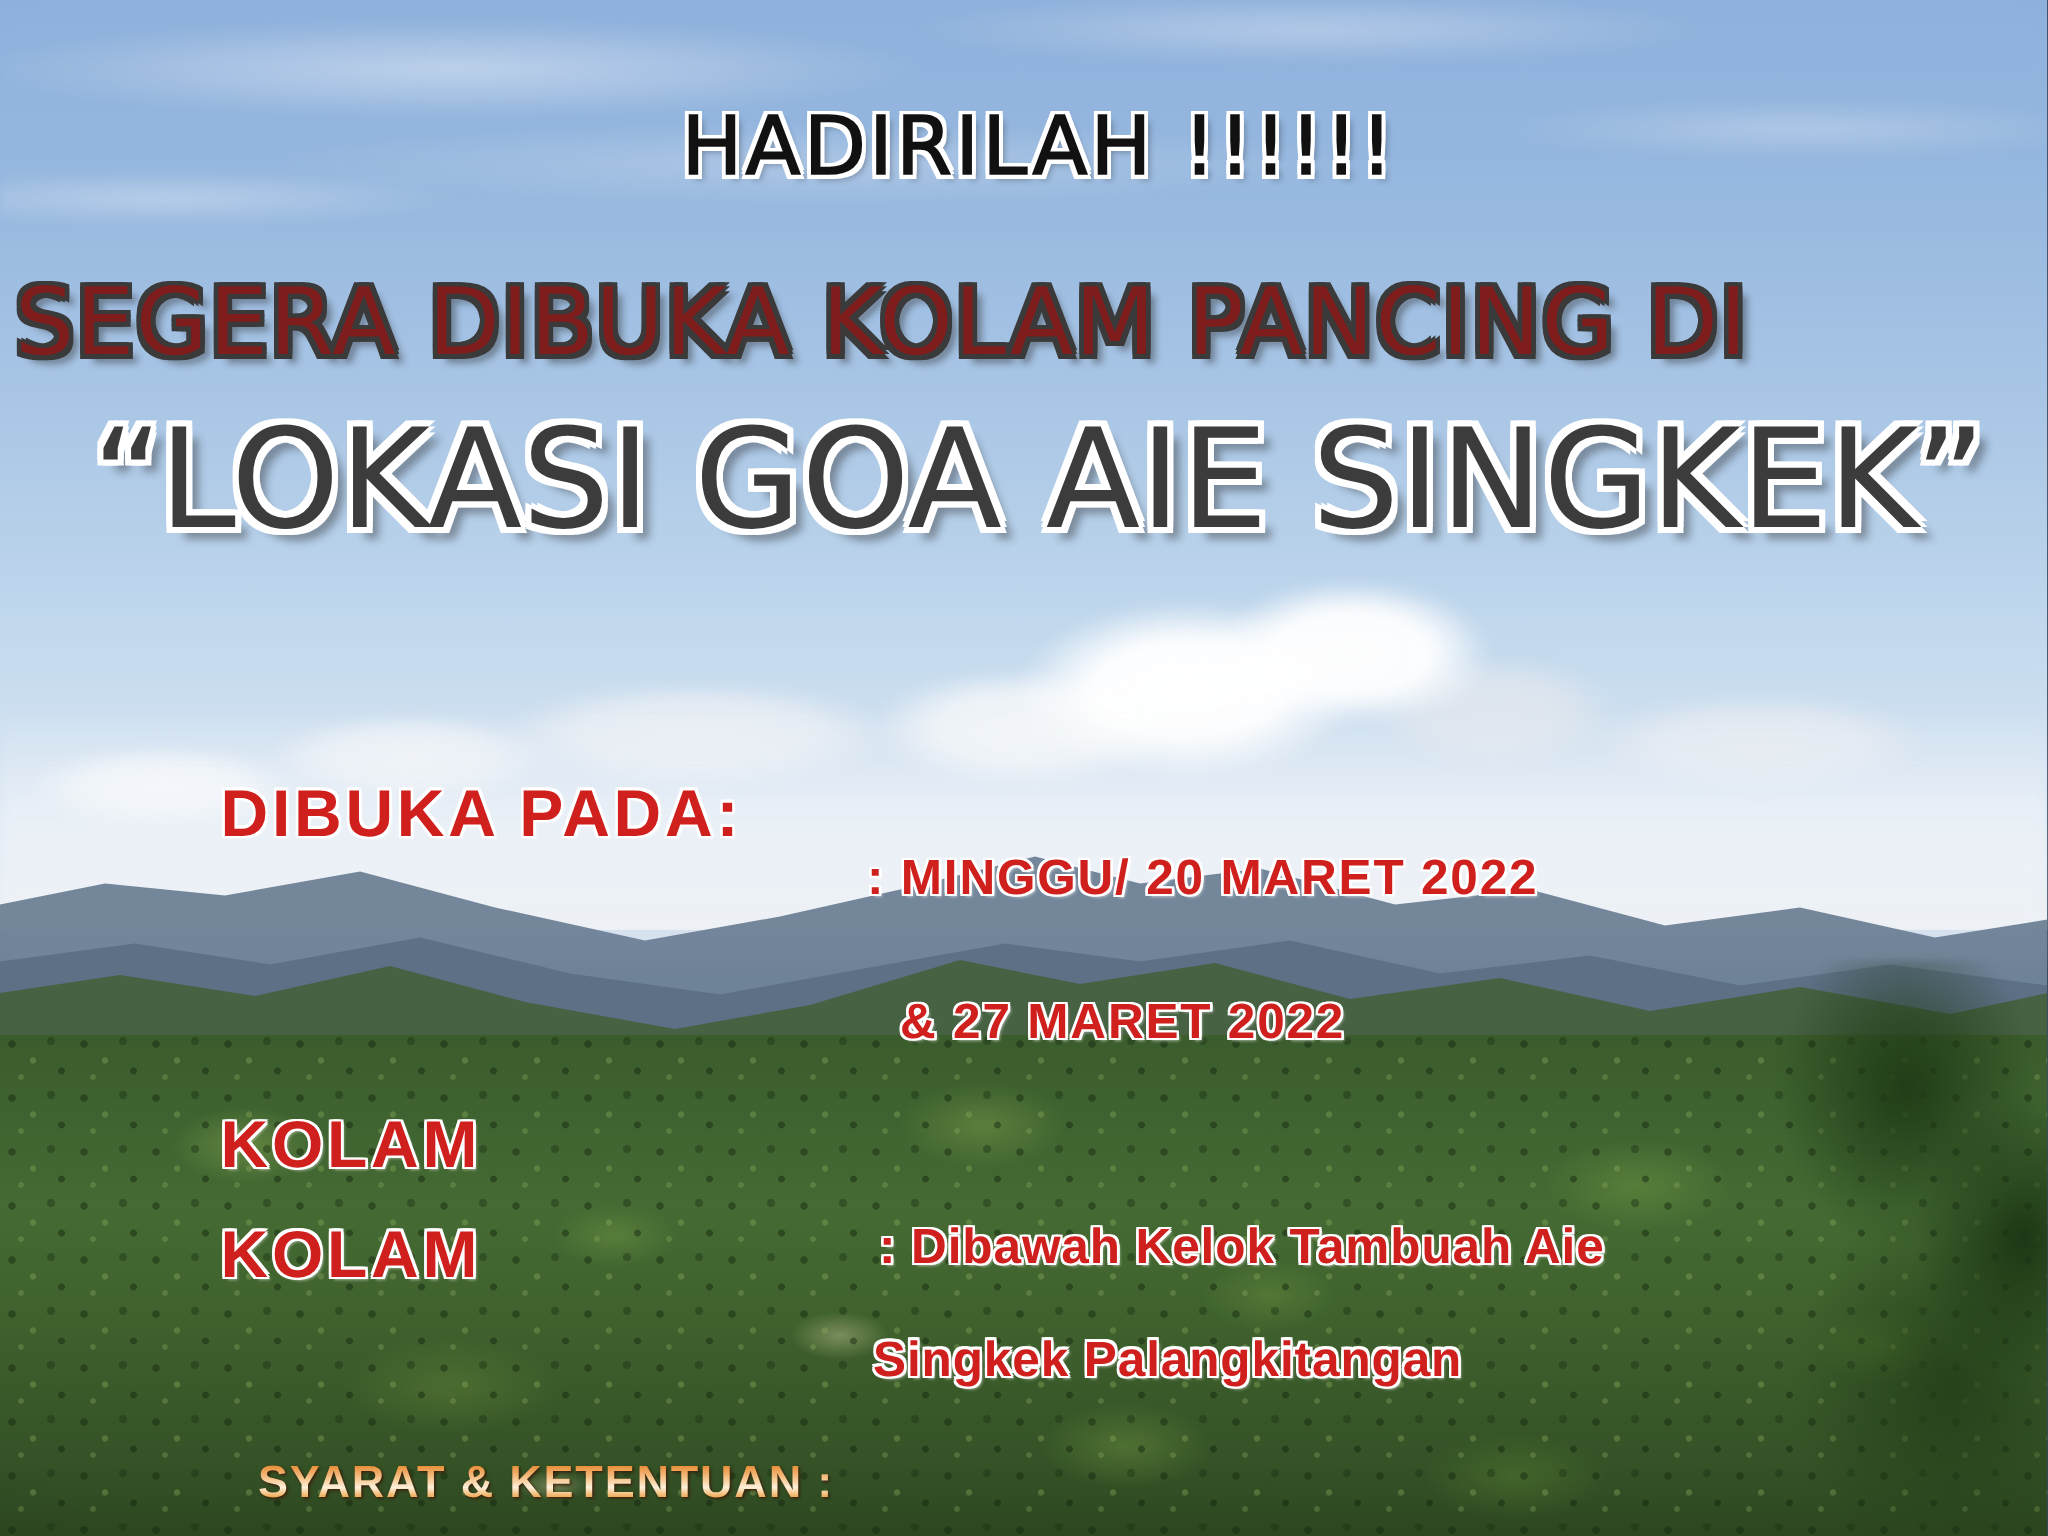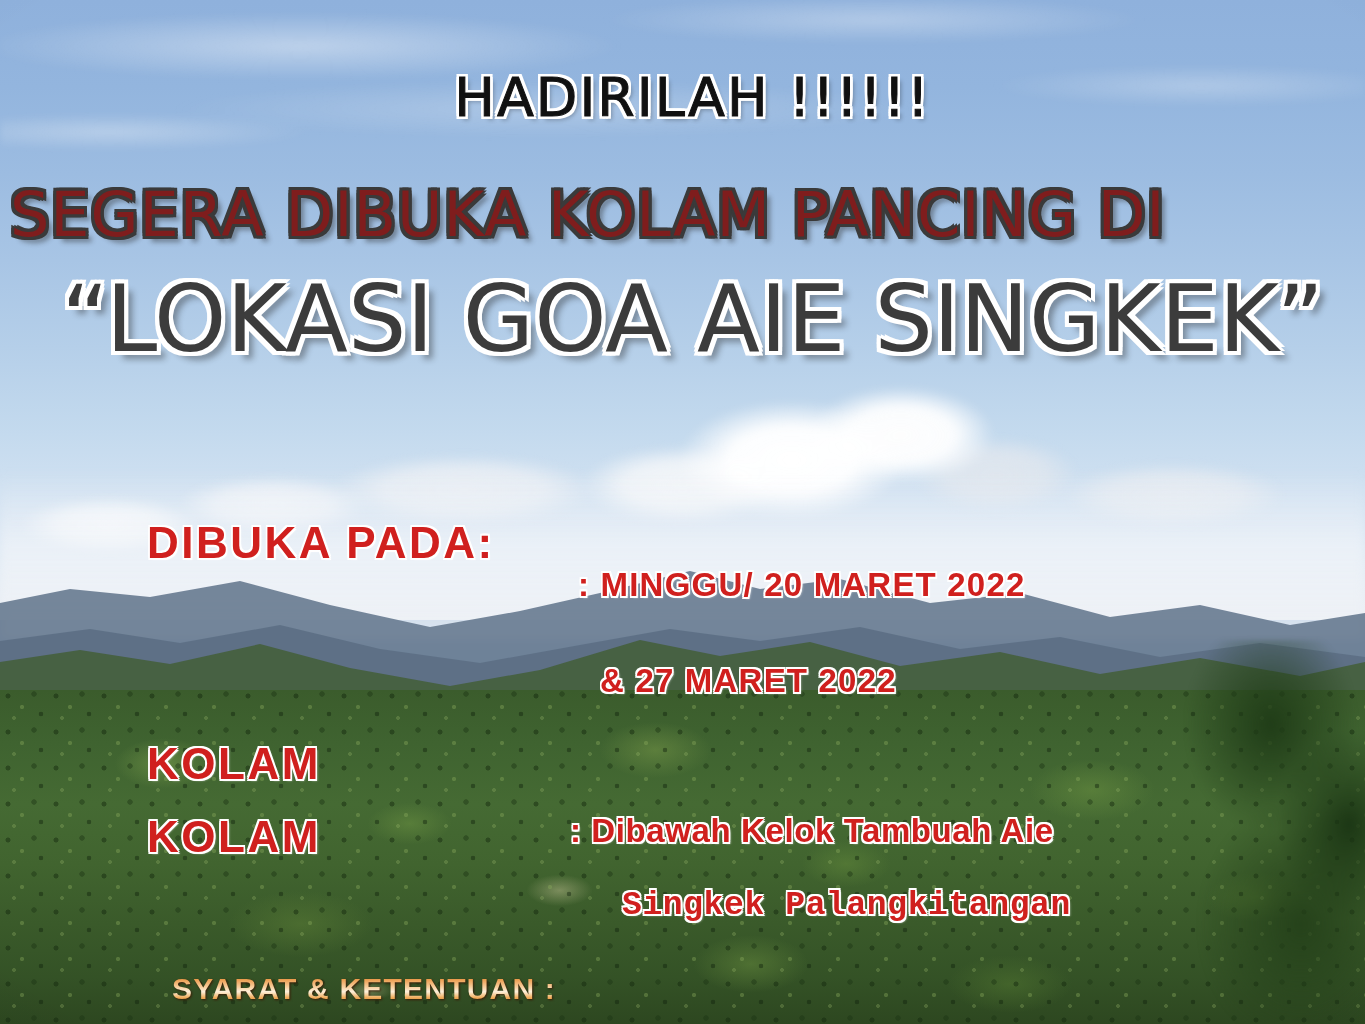--- a/index.html
+++ b/index.html
@@ -267,20 +267,20 @@
 
       <div class="red-line val" style="left:568px; top:566px;">: MINGGU/ 20 MARET 2022</div>
 
       <div class="red-line val" style="left:590px; top:662px;">&amp; 27 MARET 2022</div>
 
       <div class="red-line lbl" style="left:137px; top:739px;">KOLAM</div>
 
 
       <div class="red-line lbl" style="left:137px; top:812px;">KOLAM</div>
 
-      <div class="red-line val-loc" style="left:560px; top:812px;">: Dibawah Kelok Tambuah Aie</div>
-
-      <div class="red-line val-loc" style="left:612px; top:887px;font-family:Liberation Mono, monospace;">Singkek Palangkitangan</div>
+      <div class="red-line val-loc" style="left:576px; top:812px;">: Dibawah Kelok Tambuah Aie</div>
+
+      <div class="red-line val-loc" style="left:572px; top:887px;">Singkek Palangkitangan</div>
     </div>
 
     <div class="terms">SYARAT &amp; KETENTUAN :</div>
   </div>
 </div>
 
 </body></html>

